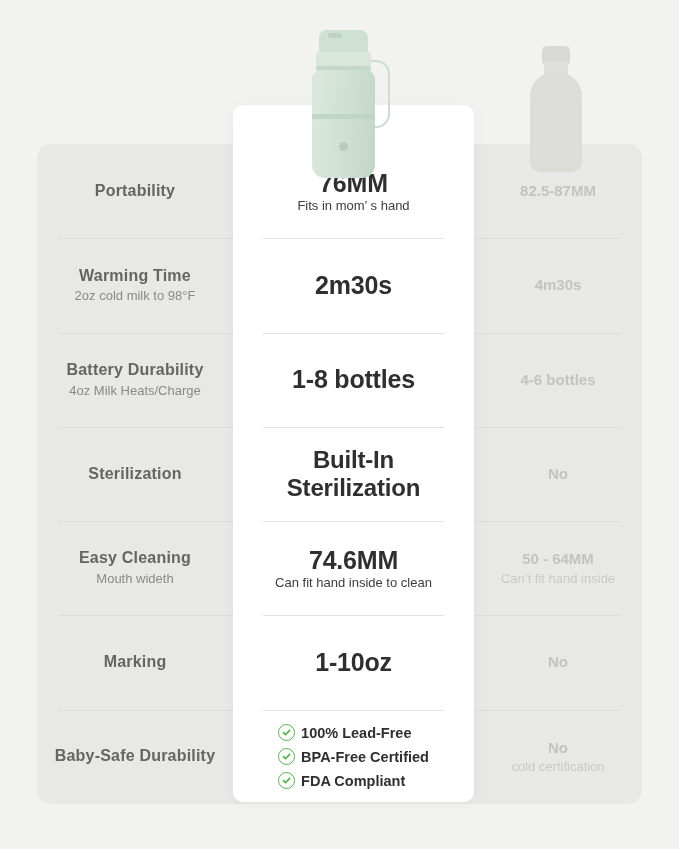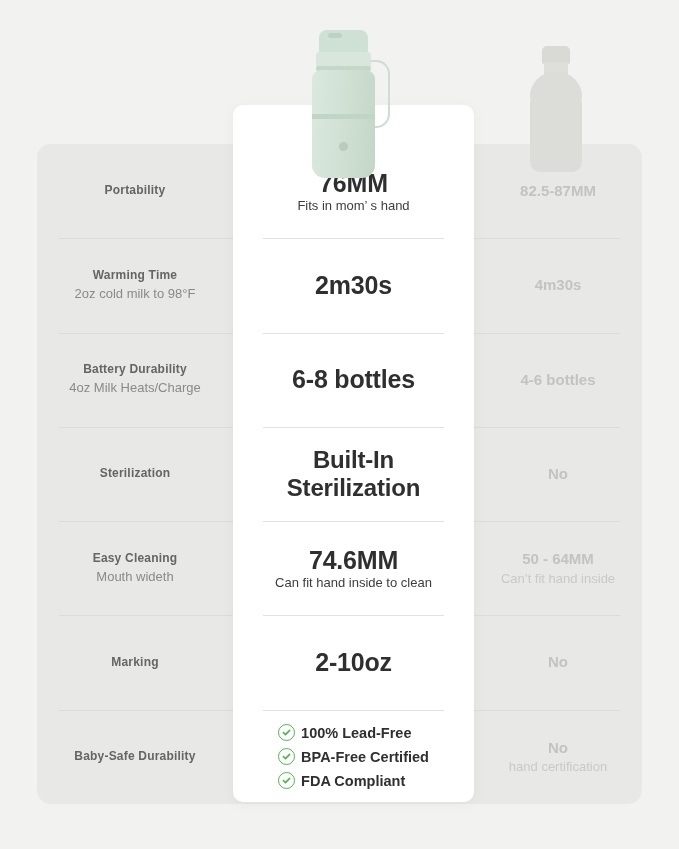--- a/index.html
+++ b/index.html
@@ -57,21 +57,21 @@
   }
 
   .cell-feature {
     width: 196px;
     text-align: center;
     color: #6f6f6f;
     padding: 0 6px;
     box-sizing: border-box;
   }
   .cell-feature .feat-title {
-    font-size: 12px;
+    font-size: 16px;
     font-weight: bold;
     letter-spacing: .2px;
     line-height: 1.3;
     color: #656565;
   }
   .cell-feature .feat-sub {
     font-size: 13px;
     color: #8a8a8a;
     margin-top: 2px;
     line-height: 1.3;
@@ -405,52 +405,52 @@
       </div>
     </div>
 
     <div class="row">
       <div class="cell-feature">
         <div class="feat-title">Baby-Safe Durability</div>
       </div>
       <div class="cell-mid"></div>
       <div class="cell-other">
         <div class="oth-main">No</div>
-        <div class="oth-sub">hand certification</div>
+        <div class="oth-sub">cold certification</div>
       </div>
     </div>
 
   </div>
 
   <div class="center-values">
 
     <div class="cv-row">
       <div class="cv-main">76MM</div>
       <div class="cv-sub">Fits in mom’ s hand</div>
     </div>
 
     <div class="cv-row">
       <div class="cv-main">2m30s</div>
     </div>
 
     <div class="cv-row">
-      <div class="cv-main">6-8 bottles</div>
+      <div class="cv-main">1-8 bottles</div>
     </div>
 
     <div class="cv-row">
       <div class="cv-main two-line">Built-In Sterilization</div>
     </div>
 
     <div class="cv-row">
       <div class="cv-main">74.6MM</div>
       <div class="cv-sub">Can fit hand inside to clean</div>
     </div>
 
     <div class="cv-row">
-      <div class="cv-main">2-10oz</div>
+      <div class="cv-main">1-10oz</div>
     </div>
 
     <div class="cv-row">
       <div class="bullets">
         <div class="bullet">
           <span class="check">
             <svg width="9" height="9" viewBox="0 0 10 10">
                 <polyline points="1.5,5.2 3.9,7.4 8.5,2.6" fill="none" stroke="#53b451" stroke-width="1.8" stroke-linecap="round" stroke-linejoin="round"></polyline>
               </svg>
           </span>

